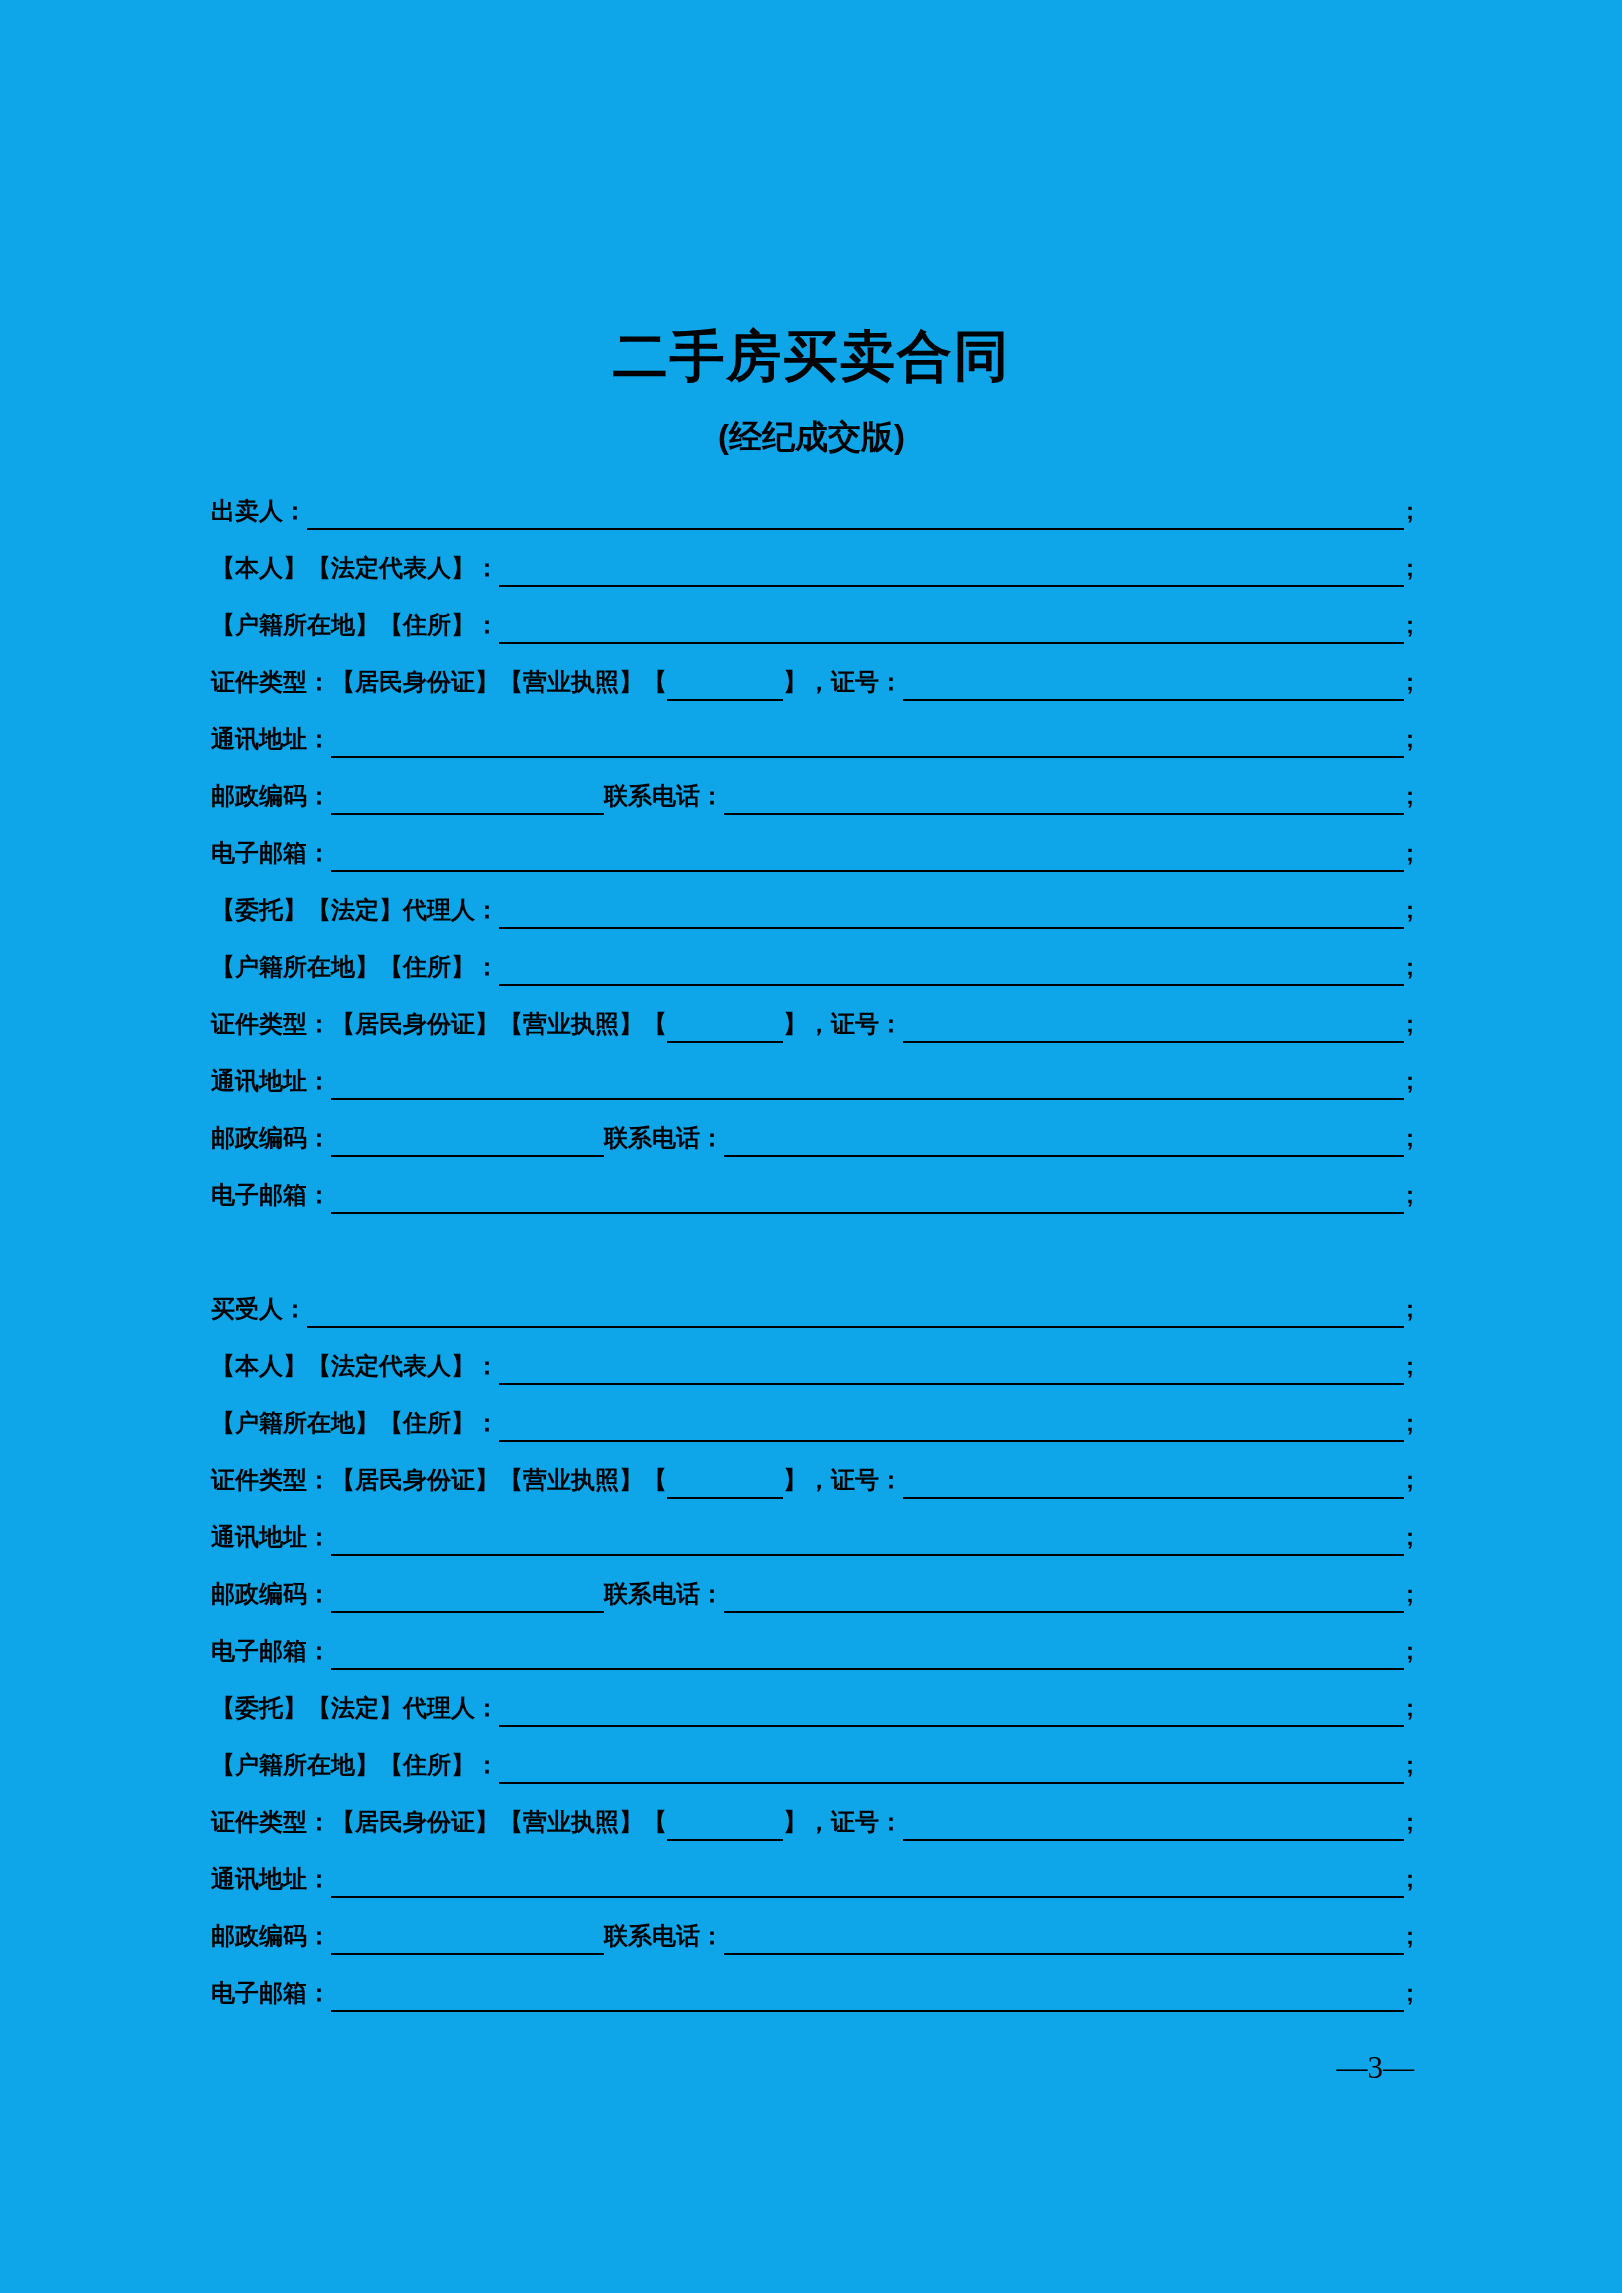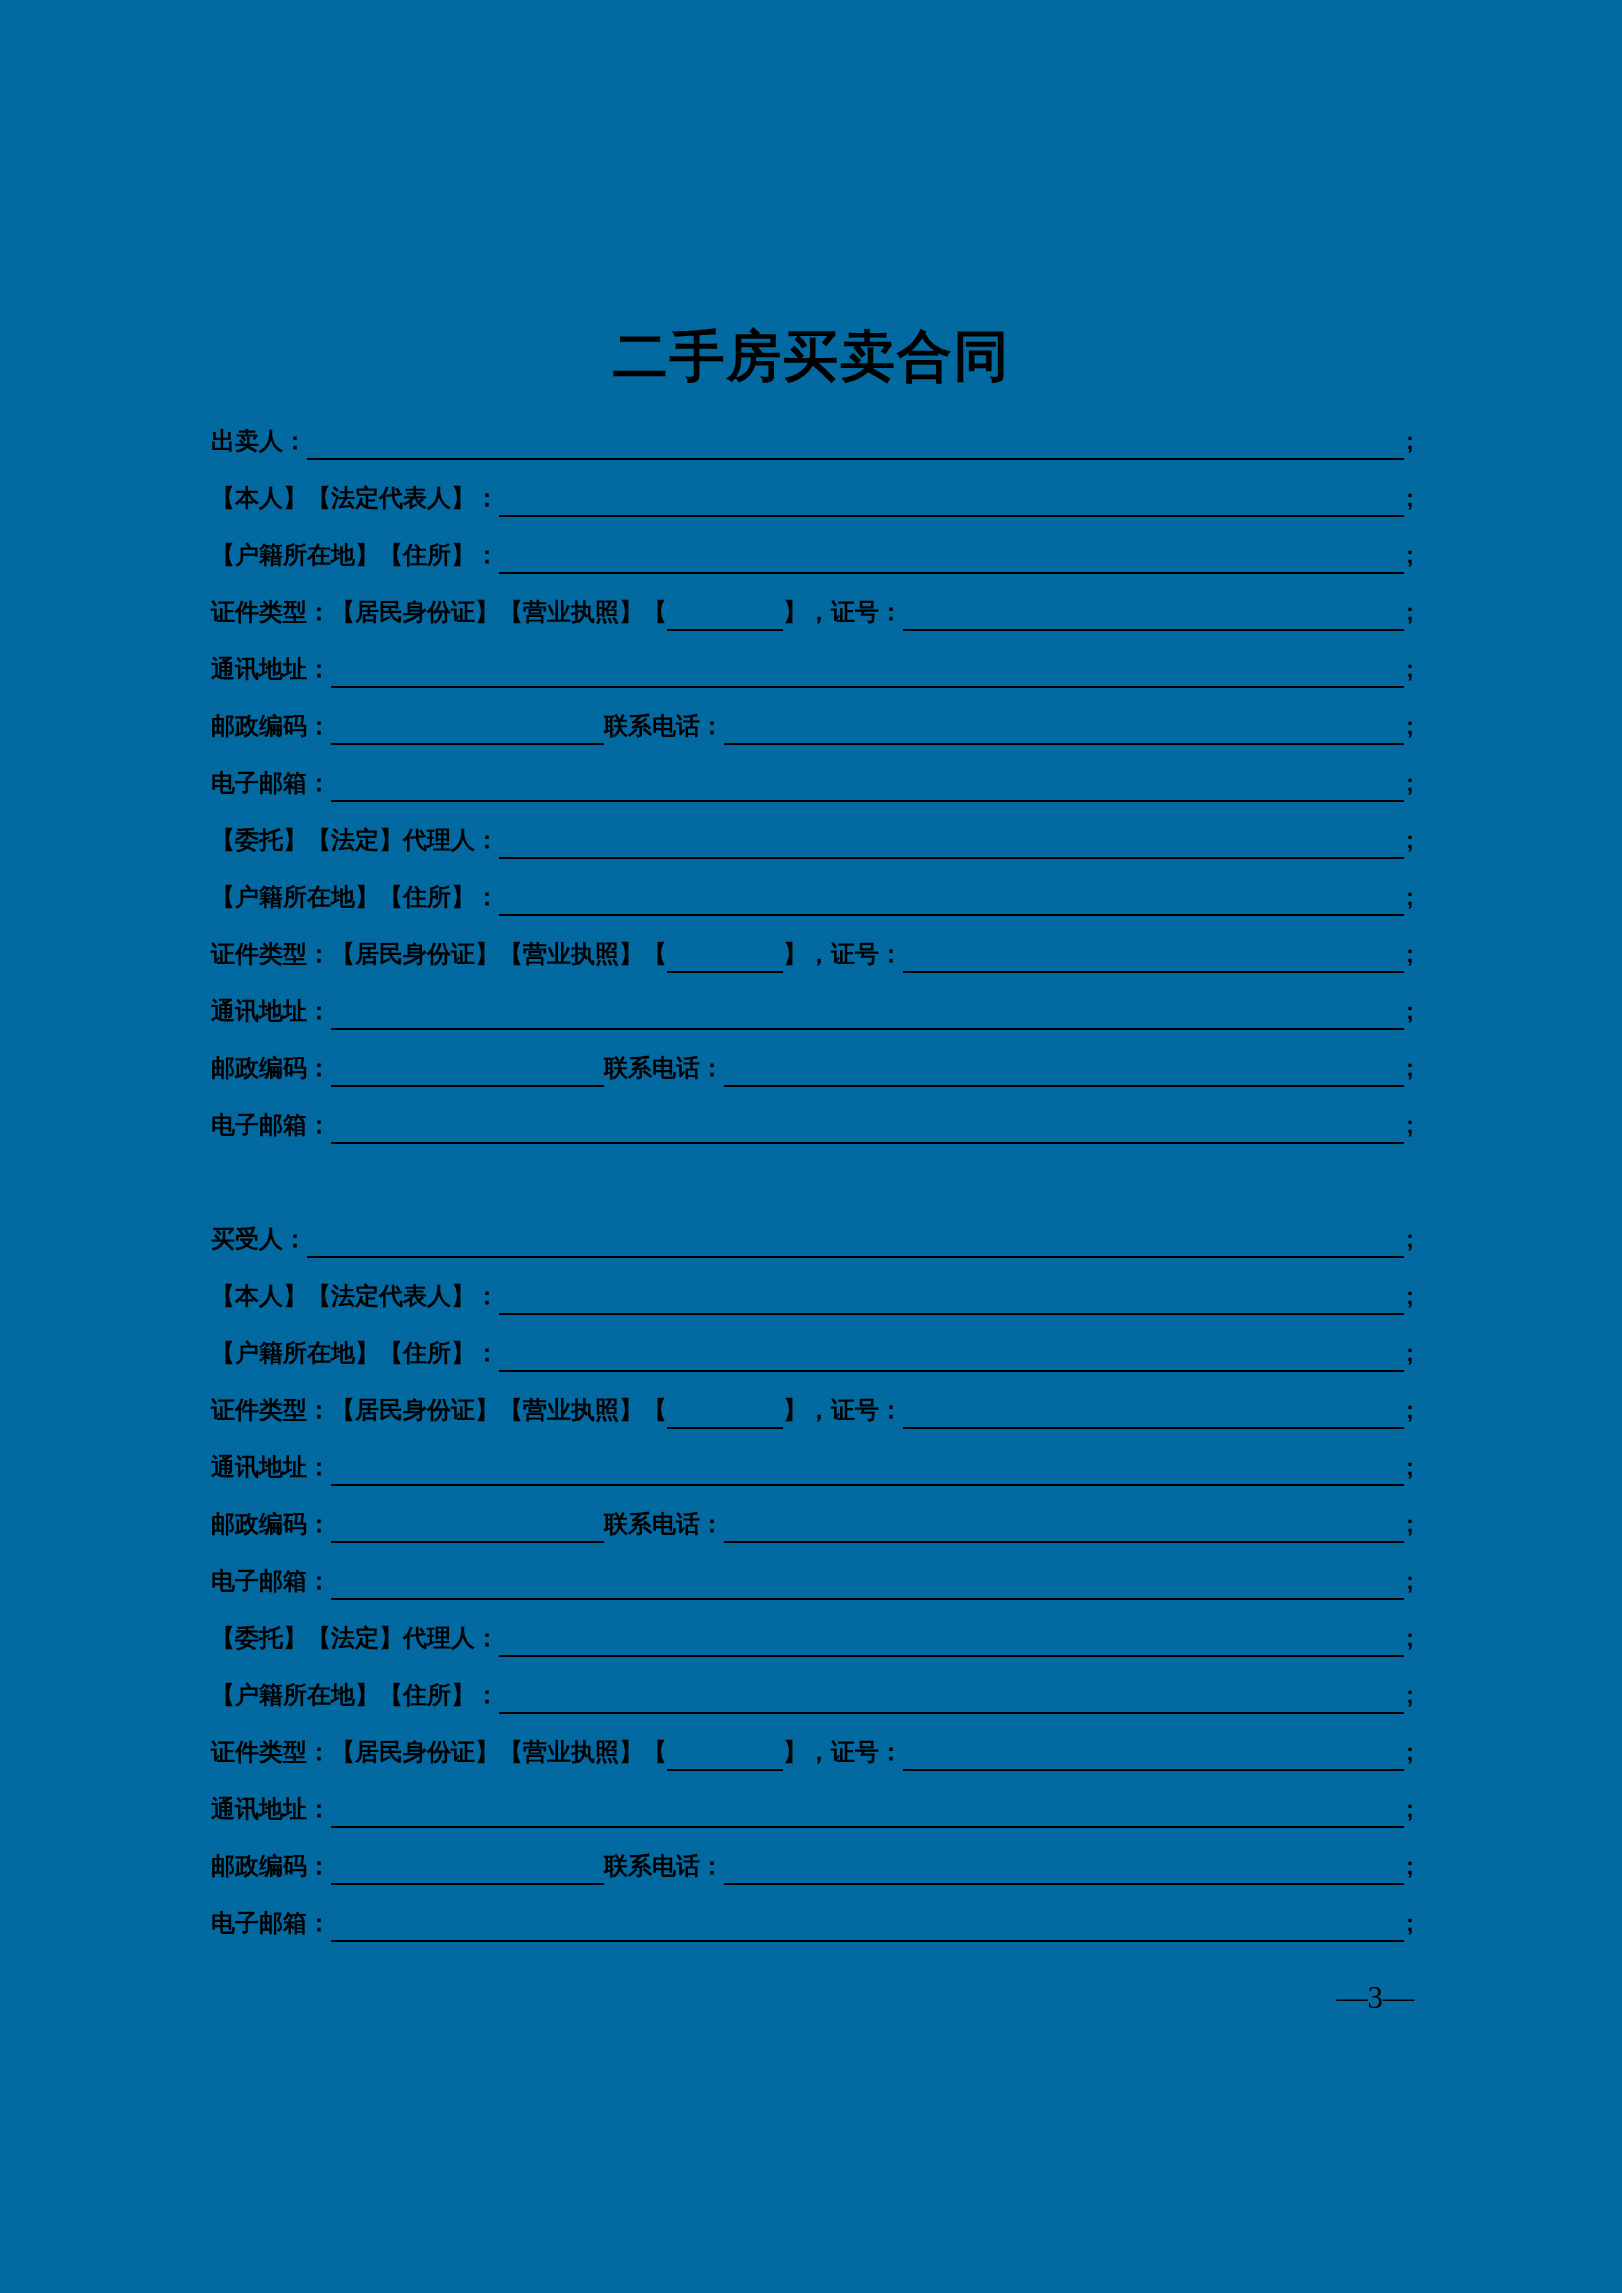--- a/index.html
+++ b/index.html
@@ -4,21 +4,21 @@
 <style>
   html, body {
     margin: 0;
     padding: 0;
     background: #ffffff;
   }
   .page {
     position: relative;
     width: 1623px;
     height: 2294px;
-    background: #0369a1;
+    background: #0ea5e9;
     color: #000000;
     font-family: "Liberation Sans", "DejaVu Sans", sans-serif;
     font-weight: 700;
     overflow: hidden;
   }
   .title {
     margin: 0;
     padding-top: 324px;
     text-align: center;
     font-size: 55px;
@@ -72,20 +72,21 @@
     font-weight: 400;
     font-size: 31px;
     line-height: 36px;
   }
 </style>
 </head>
 <body>
 
 <div class="page">
   <h1 class="title">二手房买卖合同</h1>
+  <div class="subtitle">(经纪成交版)</div>
   <div class="form">
       <div class="row">
         <span class="lbl">出卖人：</span>
         <span class="blank grow"></span>
         <span class="term">;</span>
       </div>
       <div class="row">
         <span class="lbl">【本人】【法定代表人】：</span>
         <span class="blank grow"></span>
         <span class="term">;</span>

